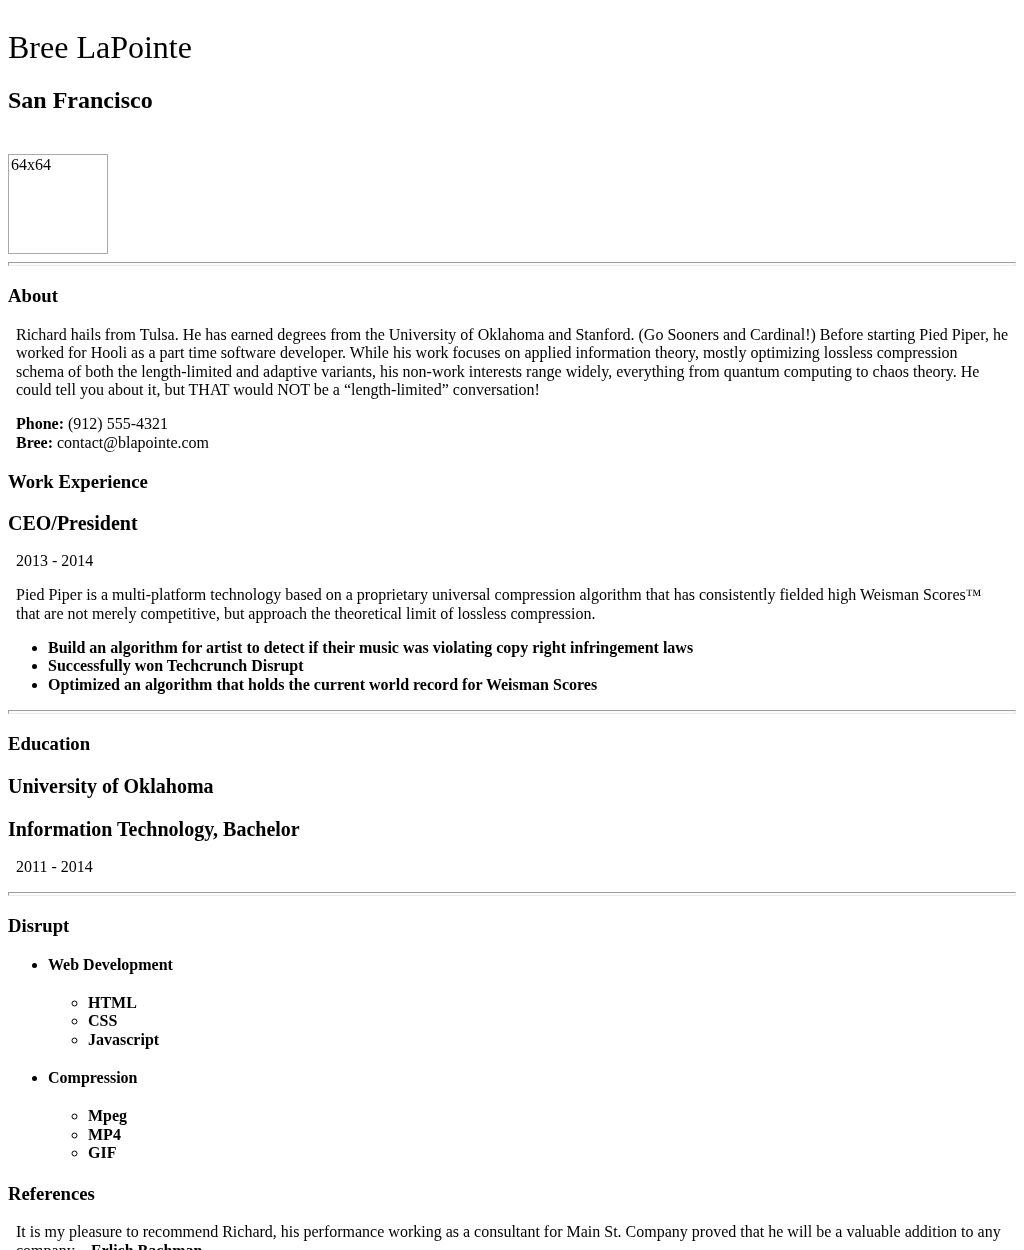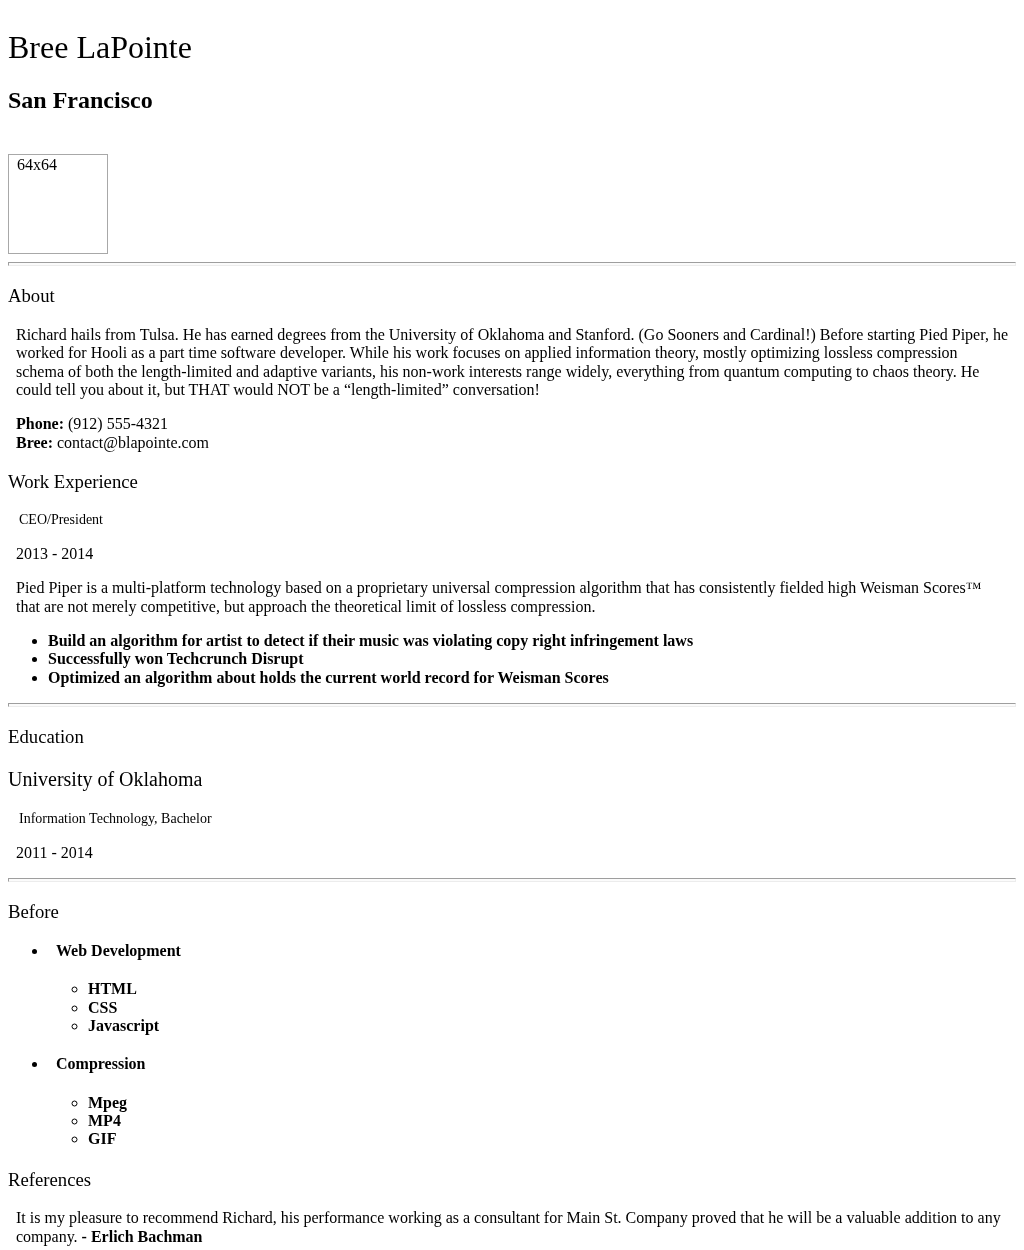--- a/index.html
+++ b/index.html
@@ -7,49 +7,49 @@
     margin: 8px;
     width: 1008px;
     color: #000000;
     font-family: "Liberation Serif", serif;
     font-size: 16px;
     line-height: 1.15;
   }
   h1, h2, h3, h4, p, ul { font-family: inherit; }
   h1 { font-size: 32px; margin: 21px 0; font-weight: normal; }
   h2 { font-size: 24px; margin: 20px 0; font-weight: bold; }
-  h3 { font-size: 18.72px; margin: 19px 0; font-weight: normal; }
+  h3 { font-size: 18.72px; margin: 19px 0; font-weight: bold; }
   h3.edu-school { font-size: 20px; margin: 20px 0; }
-  h4 { font-size: 14px; margin: 17px 11px; font-weight: normal; }
+  h4 { font-size: 20px; margin: 17px 0; font-weight: bold; }
   p  { margin: 16px 8px; }
   hr {
     box-sizing: content-box;
     height: 2px;
     margin: 8px 0;
     border: 1px solid;
     border-color: #9e9e9e #ececec #ececec #9e9e9e;
     background: #fbfbfb;
   }
   .avatar-wrap { margin: 40px 0 8px 0; }
   .avatar-img {
     display: inline-block;
     box-sizing: border-box;
     width: 100px;
     height: 100px;
     border: 1px solid #a8a8a8;
-    padding: 1px 0 0 8px;
+    padding: 1px 0 0 2px;
     overflow: hidden;
     vertical-align: top;
     font-size: 16px;
     line-height: 1.15;
   }
   ul { margin: 16px 0; padding-left: 40px; list-style-type: disc; font-weight: bold; }
   ul ul { list-style-type: circle; margin: 20px 0; padding-left: 40px; }
   li { line-height: 1.15; }
-  .skill-name { margin: 8px; }
+  .skill-name { margin: 0; }
   section { margin: 0; }
 </style>
 </head>
 <body>
 
 <main>
 
   <h1>Bree LaPointe</h1>
   <h2>San Francisco</h2>
 
@@ -71,37 +71,37 @@
   </section>
 
   <section>
     <h3>Work Experience</h3>
     <h4>CEO/President</h4>
     <p>2013 - 2014</p>
     <p>Pied Piper is a multi-platform technology based on a proprietary universal compression algorithm that has consistently fielded high Weisman Scores™ that are not merely competitive, but approach the theoretical limit of lossless compression.</p>
     <ul>
       <li>Build an algorithm for artist to detect if their music was violating copy right infringement laws</li>
       <li>Successfully won Techcrunch Disrupt</li>
-      <li>Optimized an algorithm about holds the current world record for Weisman Scores</li>
+      <li>Optimized an algorithm that holds the current world record for Weisman Scores</li>
     </ul>
   </section>
 
   <hr>
 
   <section>
     <h3>Education</h3>
     <h3 class="edu-school">University of Oklahoma</h3>
     <h4>Information Technology, Bachelor</h4>
     <p>2011 - 2014</p>
   </section>
 
   <hr>
 
   <section>
-    <h3>Before</h3>
+    <h3>Disrupt</h3>
     <ul>
       <li>
         <p class="skill-name">
           <strong>Web Development</strong>
         </p>
         <ul>
           <li>HTML</li>
           <li>CSS</li>
           <li>Javascript</li>
         </ul>

